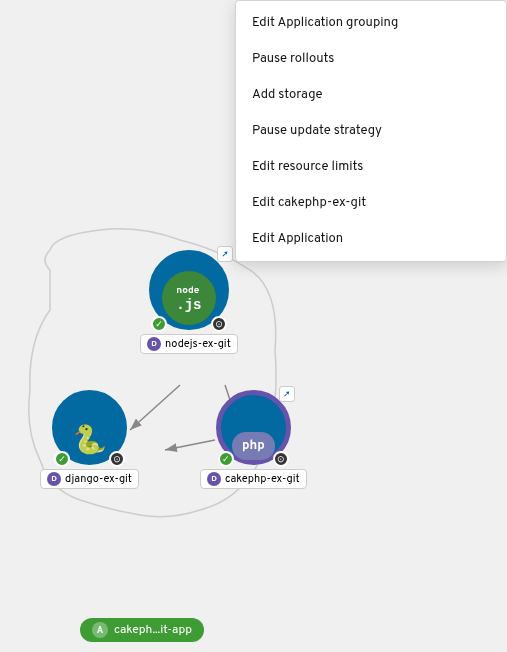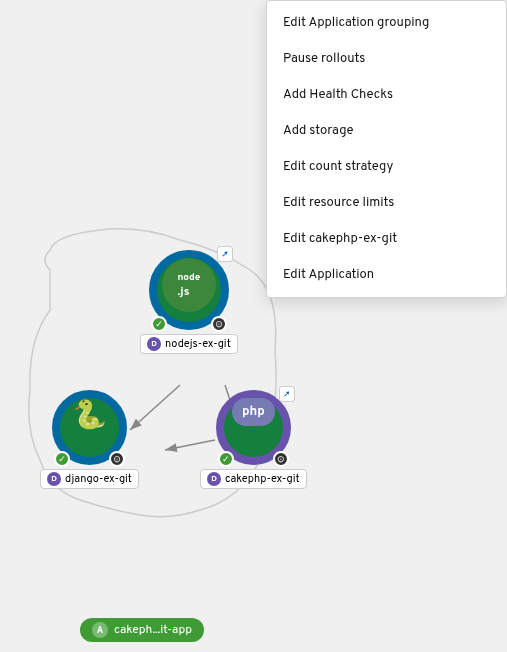--- a/index.html
+++ b/index.html
@@ -24,24 +24,24 @@
     
     .node {
       position: absolute;
       display: flex;
       flex-direction: column;
       align-items: center;
     }
 
     .node-circle {
       border-radius: 50%;
-      background: #15803d;
-      border: 8px solid #0369a1;
-      display: flex;
-      align-items: flex-start;
+      background: #0369a1;
+      border: 5px solid #0369a1;
+      display: flex;
+      align-items: flex-end;
       justify-content: center;
       position: relative;
     }
 
     .node-label {
       display: flex;
       align-items: center;
       background: white;
       border: 1px solid #ccc;
       border-radius: 4px;
@@ -172,21 +172,21 @@
       justify-content: center;
       font-size: 9px;
       font-weight: bold;
     }
 
     
     .context-menu {
       position: absolute;
       top: 0;
       right: 0;
-      width: 241px;
+      width: 272px;
       background: white;
       border: 1px solid #d2d2d2;
       border-radius: 4px;
       box-shadow: 0 4px 16px rgba(0,0,0,0.15);
       z-index: 100;
       padding: 4px 0;
     }
 
     .context-menu-item {
       padding: 10px 16px;
@@ -254,21 +254,21 @@
       <marker id="arrowhead" markerWidth="8" markerHeight="6" refX="8" refY="3" orient="auto">
         <polygon points="0 0, 8 3, 0 6" fill="#888"></polygon>
       </marker>
     </defs>
   </svg>
 
   <div class="node node-nodejs">
     <div style="position:relative;">
       <div class="node-circle" style="width:80px;height:80px;">
         <div class="nodejs-inner">
-          <span style="font-size:10px;font-weight:bold;">node<br><span style="font-size:12px;">.js</span></span>
+          <span style="font-size:10px;font-weight:bold;">node<br><span style="font-size:14px;font-family:Liberation Mono, monospace;">.js</span></span>
         </div>
       </div>
       <div class="external-link">↗</div>
       <div class="status-ok">✓</div>
       <div class="status-github">⊙</div>
     </div>
     <div class="node-label">
       <div class="node-label-badge badge-d">D</div>
       <span>nodejs-ex-git</span>
     </div>
@@ -304,21 +304,20 @@
   </div>
 
   <div class="app-label">
     <div class="app-label-badge">A</div>
     <span>cakeph...it-app</span>
   </div>
 
   <div class="context-menu">
   <button class="context-menu-item">Edit Application grouping</button>
       <button class="context-menu-item">Pause rollouts</button>
-      <button class="context-menu-item">Add Health Checks</button>
       <button class="context-menu-item">Add storage</button>
-      <button class="context-menu-item">Edit count strategy</button>
+      <button class="context-menu-item">Pause update strategy</button>
       <button class="context-menu-item">Edit resource limits</button>
       <button class="context-menu-item">Edit cakephp-ex-git</button>
       <button class="context-menu-item">Edit Application</button>
     </div>
 
 </div>
 
 </body></html>

